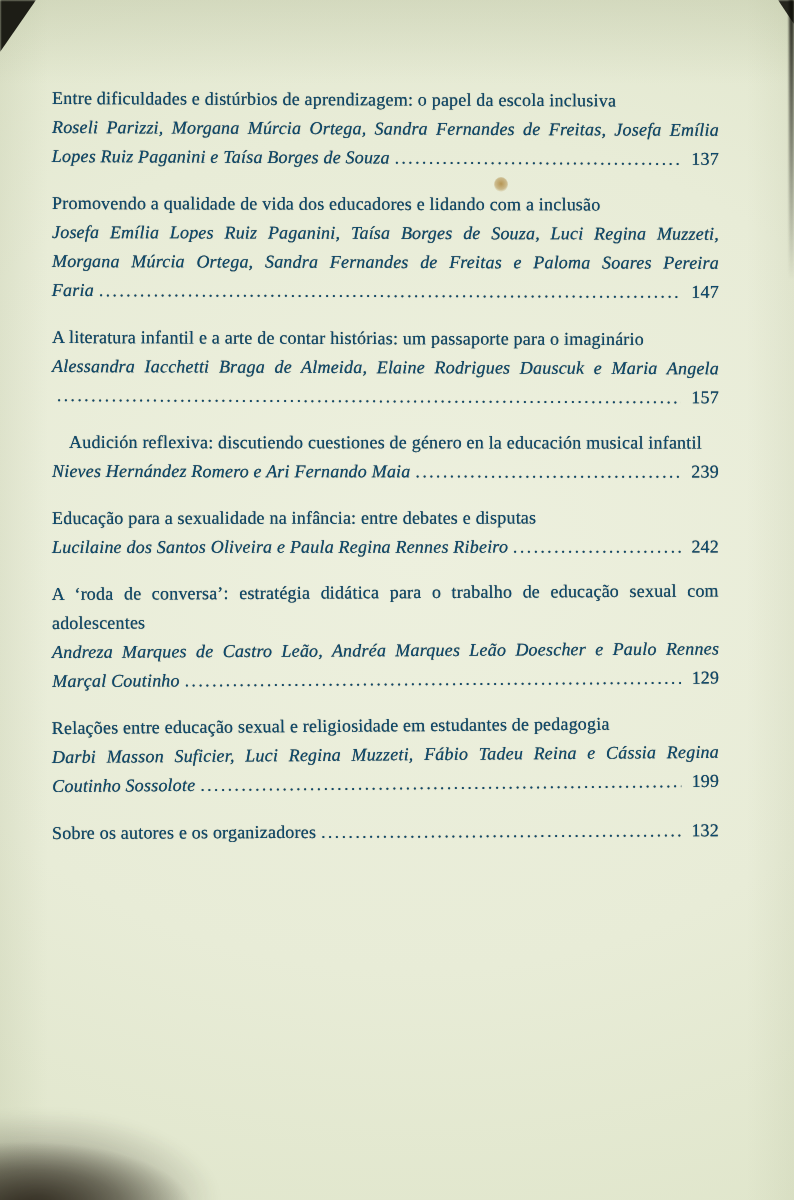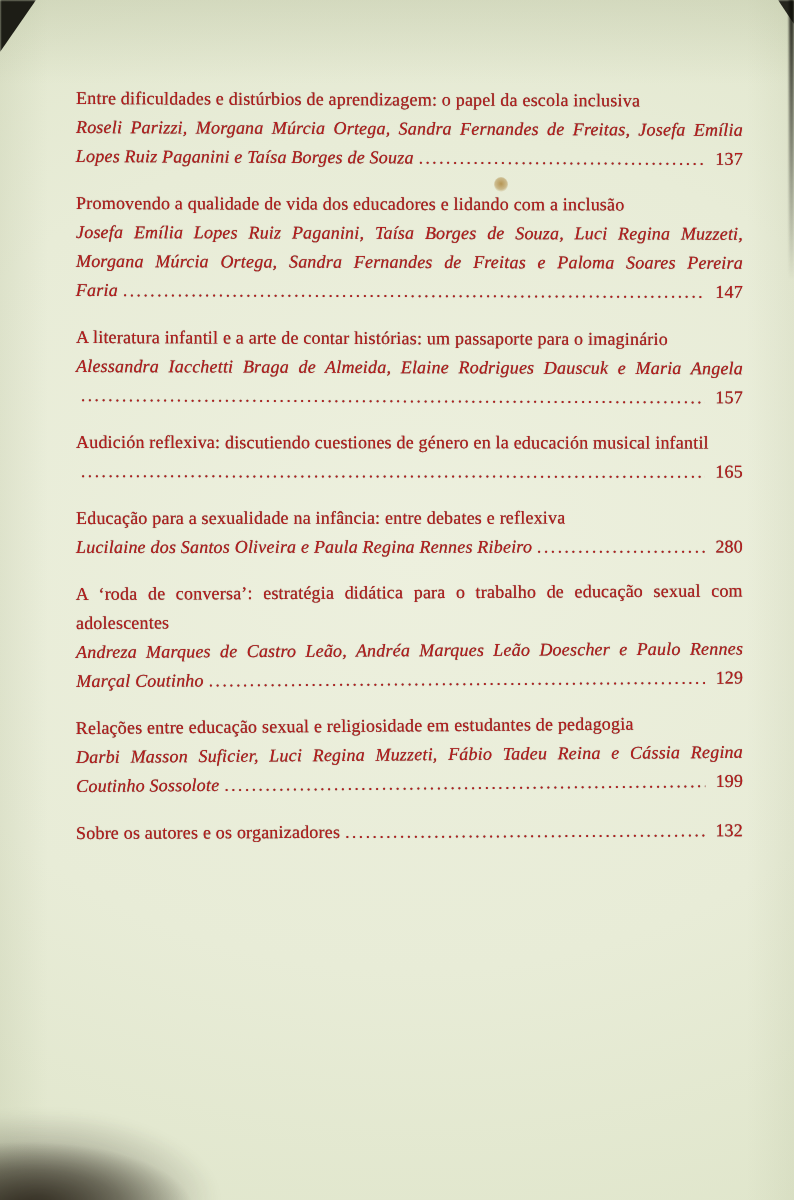--- a/index.html
+++ b/index.html
@@ -48,31 +48,31 @@
   }
   .shadow-bl {
     position: absolute; left: -20px; bottom: -30px; width: 240px; height: 120px;
     background: radial-gradient(ellipse at 25% 75%, rgba(40,34,24,0.55) 0%, rgba(40,34,24,0) 70%);
     filter: blur(4px);
   }
 
   
   .content {
     position: absolute;
-    left: 76px;
+    left: 52px;
     top: 84px;
     width: 667px;
-    color: #b91c1c;
+    color: #0c4a6e;
     text-shadow: 0 0 0.7px rgba(55,54,45,0.85);
   }
   .entry { margin-bottom: 18px; transform-origin: left center; }
   .entry:nth-of-type(1) { transform: rotate(0.25deg); }
   .entry:nth-of-type(2) { transform: rotate(0.15deg); }
   .entry:nth-of-type(3) { transform: rotate(0.2deg); }
-  .entry:nth-of-type(4) { transform: rotate(0.05deg); }
+  .entry:nth-of-type(4) { transform: rotate(0.05deg); text-align: center; }
   .entry:nth-of-type(5) { transform: rotate(-0.05deg); }
   .entry:nth-of-type(6) { transform: rotate(-0.3deg); }
   .entry:nth-of-type(7) { transform: rotate(-0.45deg); }
   .entry:nth-of-type(8) { transform: rotate(-0.25deg); }
 
   .line {
     font-size: 18px;
     line-height: 29px;
     white-space: nowrap;
     letter-spacing: 0.2px;
@@ -135,31 +135,32 @@
       <div class="line authors jst">Alessandra Iacchetti Braga de Almeida, Elaine Rodrigues Dauscuk e Maria Angela</div>
       <div class="line lastrow">
         <span class="dots">....................................................................................................................................................................................................................................................................</span>
         <span class="pg">157</span>
       </div>
     </section>
 
     <section class="entry">
       <div class="line">Audición reflexiva: discutiendo cuestiones de género en la educación musical infantil</div>
       <div class="line lastrow">
+        <span class="txt authors">Nieves Hernández Romero e Ari Fernando Maia</span>
         <span class="dots">....................................................................................................................................................................................................................................................................</span>
-        <span class="pg">165</span>
+        <span class="pg">239</span>
       </div>
     </section>
 
     <section class="entry">
-      <div class="line">Educação para a sexualidade na infância: entre debates e reflexiva</div>
+      <div class="line">Educação para a sexualidade na infância: entre debates e disputas</div>
       <div class="line lastrow">
         <span class="txt authors">Lucilaine dos Santos Oliveira e Paula Regina Rennes Ribeiro</span>
         <span class="dots">....................................................................................................................................................................................................................................................................</span>
-        <span class="pg">280</span>
+        <span class="pg">242</span>
       </div>
     </section>
 
     <section class="entry">
       <div class="line jst">A ‘roda de conversa’: estratégia didática para o trabalho de educação sexual com</div>
       <div class="line">adolescentes</div>
       <div class="line authors jst">Andreza Marques de Castro Leão, Andréa Marques Leão Doescher e Paulo Rennes</div>
       <div class="line lastrow">
         <span class="txt authors">Marçal Coutinho</span>
         <span class="dots">....................................................................................................................................................................................................................................................................</span>

